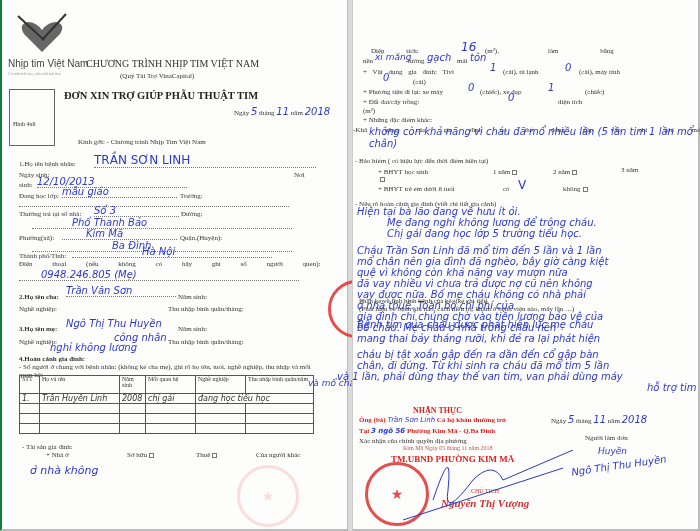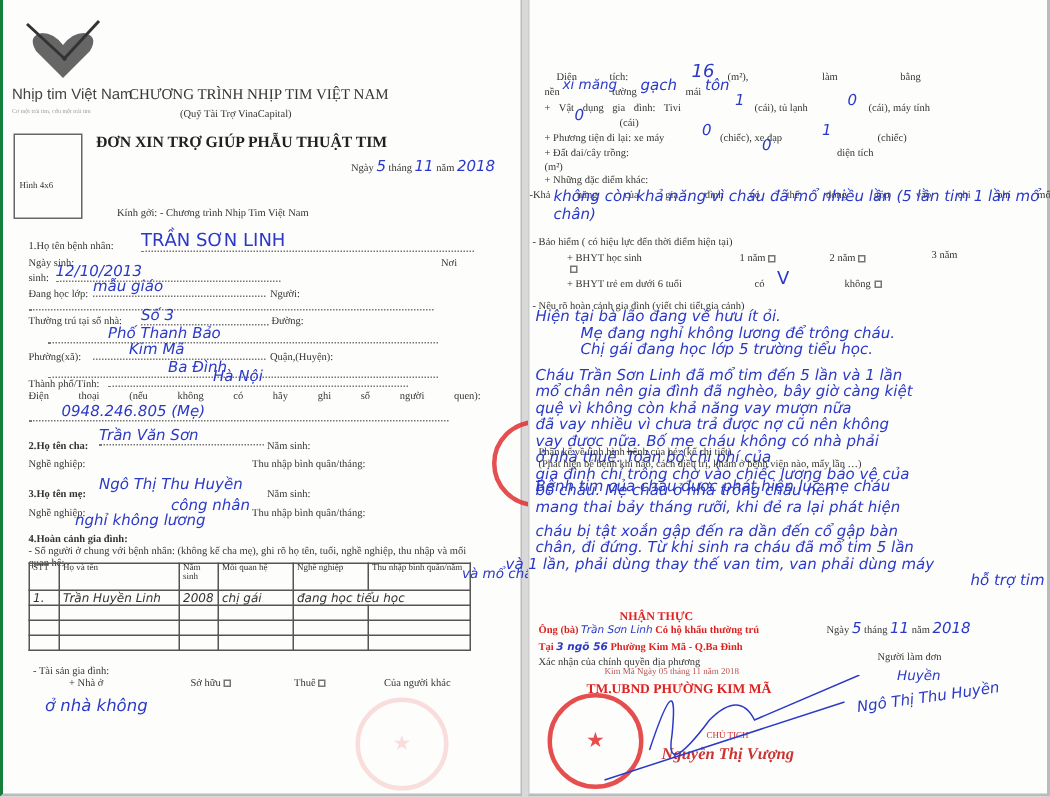--- a/index.html
+++ b/index.html
@@ -57,21 +57,21 @@
   <div class="abs p" style="left:76px;top:138px">Kính gởi:  - Chương trình Nhịp Tim Việt Nam</div>
 
   <div class="abs p" style="left:17px;top:160px;font-weight:normal">1.Họ tên bệnh nhân:</div>
   <div class="abs hw dots" style="left:92px;top:153px;width:222px;font-size:12px;font-style:normal">TRẦN SƠN LINH</div>
   <div class="abs p" style="left:17px;top:171px">Ngày sinh:</div>
   <div class="abs p" style="left:292px;top:171px">Nơi</div>
   <div class="abs p" style="left:17px;top:181px">sinh:</div>
   <div class="abs hw dots" style="left:35px;top:176px;width:150px">12/10/2013</div>
   <div class="abs p" style="left:17px;top:192px">Đang học lớp:</div>
   <div class="abs hw dots" style="left:60px;top:186px;width:115px">mẫu giáo</div>
-  <div class="abs p" style="left:178px;top:192px">Người:</div>
+  <div class="abs p" style="left:178px;top:192px">Trường:</div>
   <div class="abs dots" style="left:17px;top:206px;width:270px"></div>
   <div class="abs p" style="left:17px;top:210px">Thường trú tại số nhà:</div>
   <div class="abs hw dots" style="left:92px;top:205px;width:85px">Số 3</div>
   <div class="abs p" style="left:179px;top:210px">Đường:</div>
   <div class="abs hw dots" style="left:30px;top:217px;width:260px;padding-left:40px">Phố Thanh Bảo</div>
   <div class="abs p" style="left:17px;top:234px">Phường(xã):</div>
   <div class="abs hw dots" style="left:60px;top:228px;width:115px;padding-left:24px">Kim Mã</div>
   <div class="abs p" style="left:178px;top:234px">Quận,(Huyện):</div>
   <div class="abs hw dots" style="left:30px;top:240px;width:260px;padding-left:80px">Ba Đình</div>
   <div class="abs p" style="left:17px;top:252px">Thành phố/Tỉnh:</div>
@@ -201,21 +201,21 @@
   <div class="abs" style="left:4px;top:206px;width:340px">
     <div class="hw" style="line-height:11px;padding-left:0">Hiện tại bà lão đang về hưu ít ỏi.</div>
     <div class="hw" style="line-height:11px;padding-left:30px">Mẹ đang nghỉ không lương để trông cháu.</div>
     <div class="hw" style="line-height:11px;padding-left:30px">Chị gái đang học lớp 5 trường tiểu học.</div>
     <div class="hw" style="line-height:11px;margin-top:6px">Cháu Trần Sơn Linh đã mổ tim đến 5 lần và 1 lần</div>
     <div class="hw" style="line-height:11px">mổ chân nên gia đình đã nghèo, bây giờ càng kiệt</div>
     <div class="hw" style="line-height:11px">quệ vì không còn khả năng vay mượn nữa</div>
     <div class="hw" style="line-height:11px">đã vay nhiều vì chưa trả được nợ cũ nên không</div>
     <div class="hw" style="line-height:11px">vay được nữa. Bố mẹ cháu không có nhà phải</div>
     <div class="hw" style="line-height:11px">ở nhà thuê. Toàn bộ chi phí của</div>
-    <div class="hw" style="line-height:11px">gia đình chỉ trông chờ vào chiếc lương bảo vệ của</div>
+    <div class="hw" style="line-height:11px">gia đình chỉ chúng chờ vào tiền lương bảo vệ của</div>
     <div class="hw" style="line-height:11px">bố cháu. Mẹ cháu ở nhà trông cháu nên</div>
   </div>
   <div class="abs p" style="left:6px;top:297px">Phần kể về tình hình bệnh của bé: (kể chi tiết)</div>
   <div class="abs p" style="left:6px;top:305px">(Phát hiện bé bệnh khi nào, cách điều trị, khám ở bệnh viện nào, mấy lần …)</div>
   <div class="abs" style="left:4px;top:318px;width:345px">
     <div class="hw" style="line-height:14px">Bệnh tim của cháu được phát hiện lúc mẹ cháu</div>
     <div class="hw" style="line-height:14px">mang thai bảy tháng rưỡi, khi đẻ ra lại phát hiện</div>
     <div class="hw" style="line-height:11px;margin-top:3px">cháu bị tật xoắn gập đến ra dần đến cổ gập bàn</div>
     <div class="hw" style="line-height:11px">chân, đi đứng. Từ khi sinh ra cháu đã mổ tim 5 lần</div>
     <div class="hw" style="line-height:11px;margin-left:-20px">và 1 lần, phải dùng thay thế van tim, van phải dùng máy</div>

